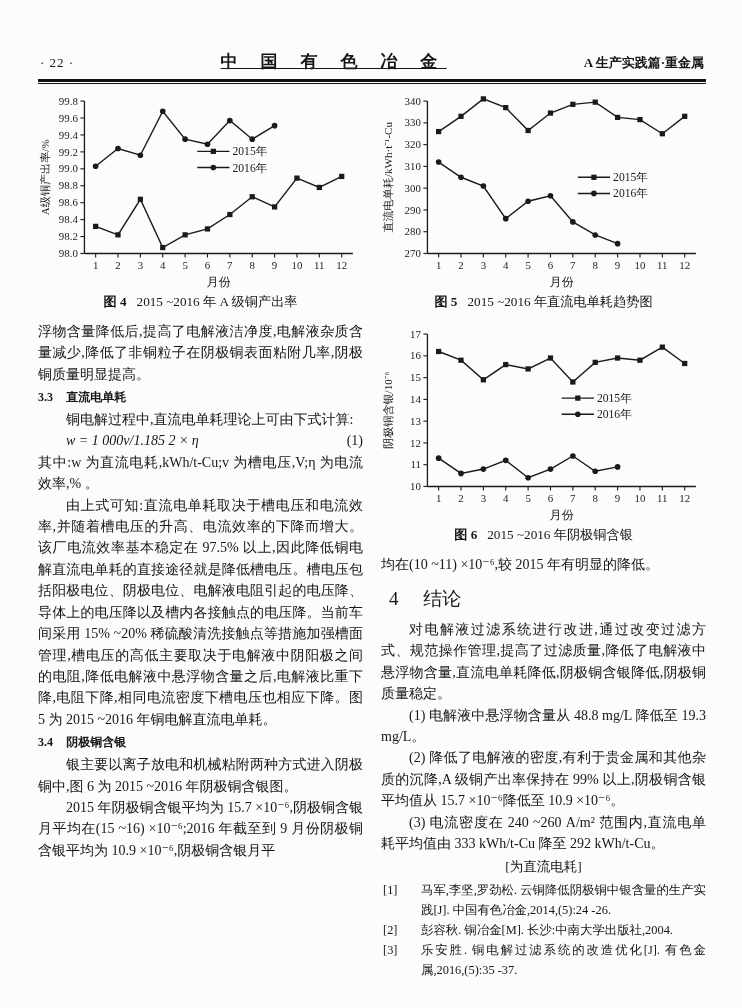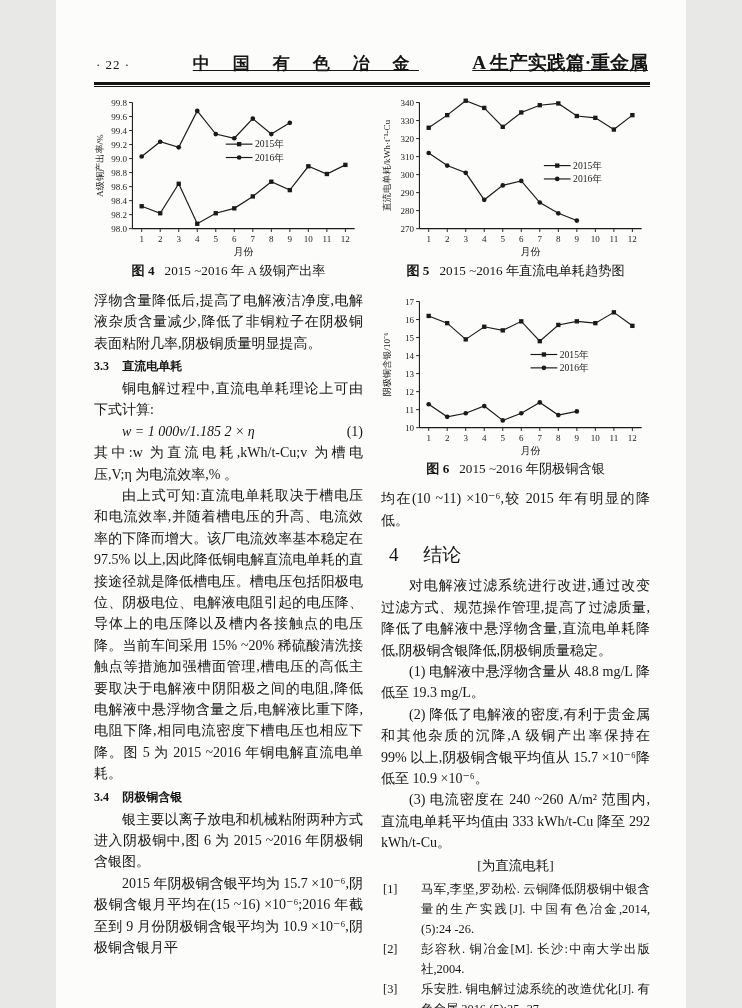--- a/index.html
+++ b/index.html
@@ -1,25 +1,25 @@
 <!DOCTYPE html>
 <html><head>
 <meta charset="utf-8">
 <style>
   * { margin:0; padding:0; box-sizing:border-box; }
   html,body { background:#e8e8e6; }
   .page {
-    width:630px; height:1008px; margin:0 auto; background:#fcfcfa;
+    width:742px; height:1008px; margin:0 auto; background:#fcfcfa;
     color:#161616; font-family:"Liberation Serif","DejaVu Serif",serif;
     padding:50px 36px 0 38px; overflow:hidden; position:relative;
   }
   .header { display:flex; align-items:baseline; justify-content:space-between; padding:0 2px 6px 2px; }
   .page-num { font-size:13px; letter-spacing:1px; }
   .journal-title { font-size:17px; font-weight:bold; letter-spacing:0.55em; text-indent:0.55em;text-decoration:underline; }
-  .section-label { font-size:19px; font-weight:bold;text-decoration:underline; }
+  .section-label { font-size:13px; font-weight:bold; }
   .header-rule { border-top:3px solid #141414; height:5px; border-bottom:1.5px solid #141414; margin-bottom:6px; }
   .columns { display:flex; gap:18px; margin-top:2px; }
   .col { width:50%; }
   .fig-block { margin:2px 0 8px 0; }
   .fig-block svg { display:block; width:100%; height:auto; }
   .fig-caption { text-align:center; font-size:13.2px; margin:3px 0 10px 0; }
   .fig-caption .fig-label { font-weight:bold; margin-right:10px; }
   .body-par { font-size:14px; line-height:21.4px; text-align:justify; }
   .indent { text-indent:2em; }
   .subhead { font-size:12px; font-weight:bold; line-height:22px; margin:1px 0; }

